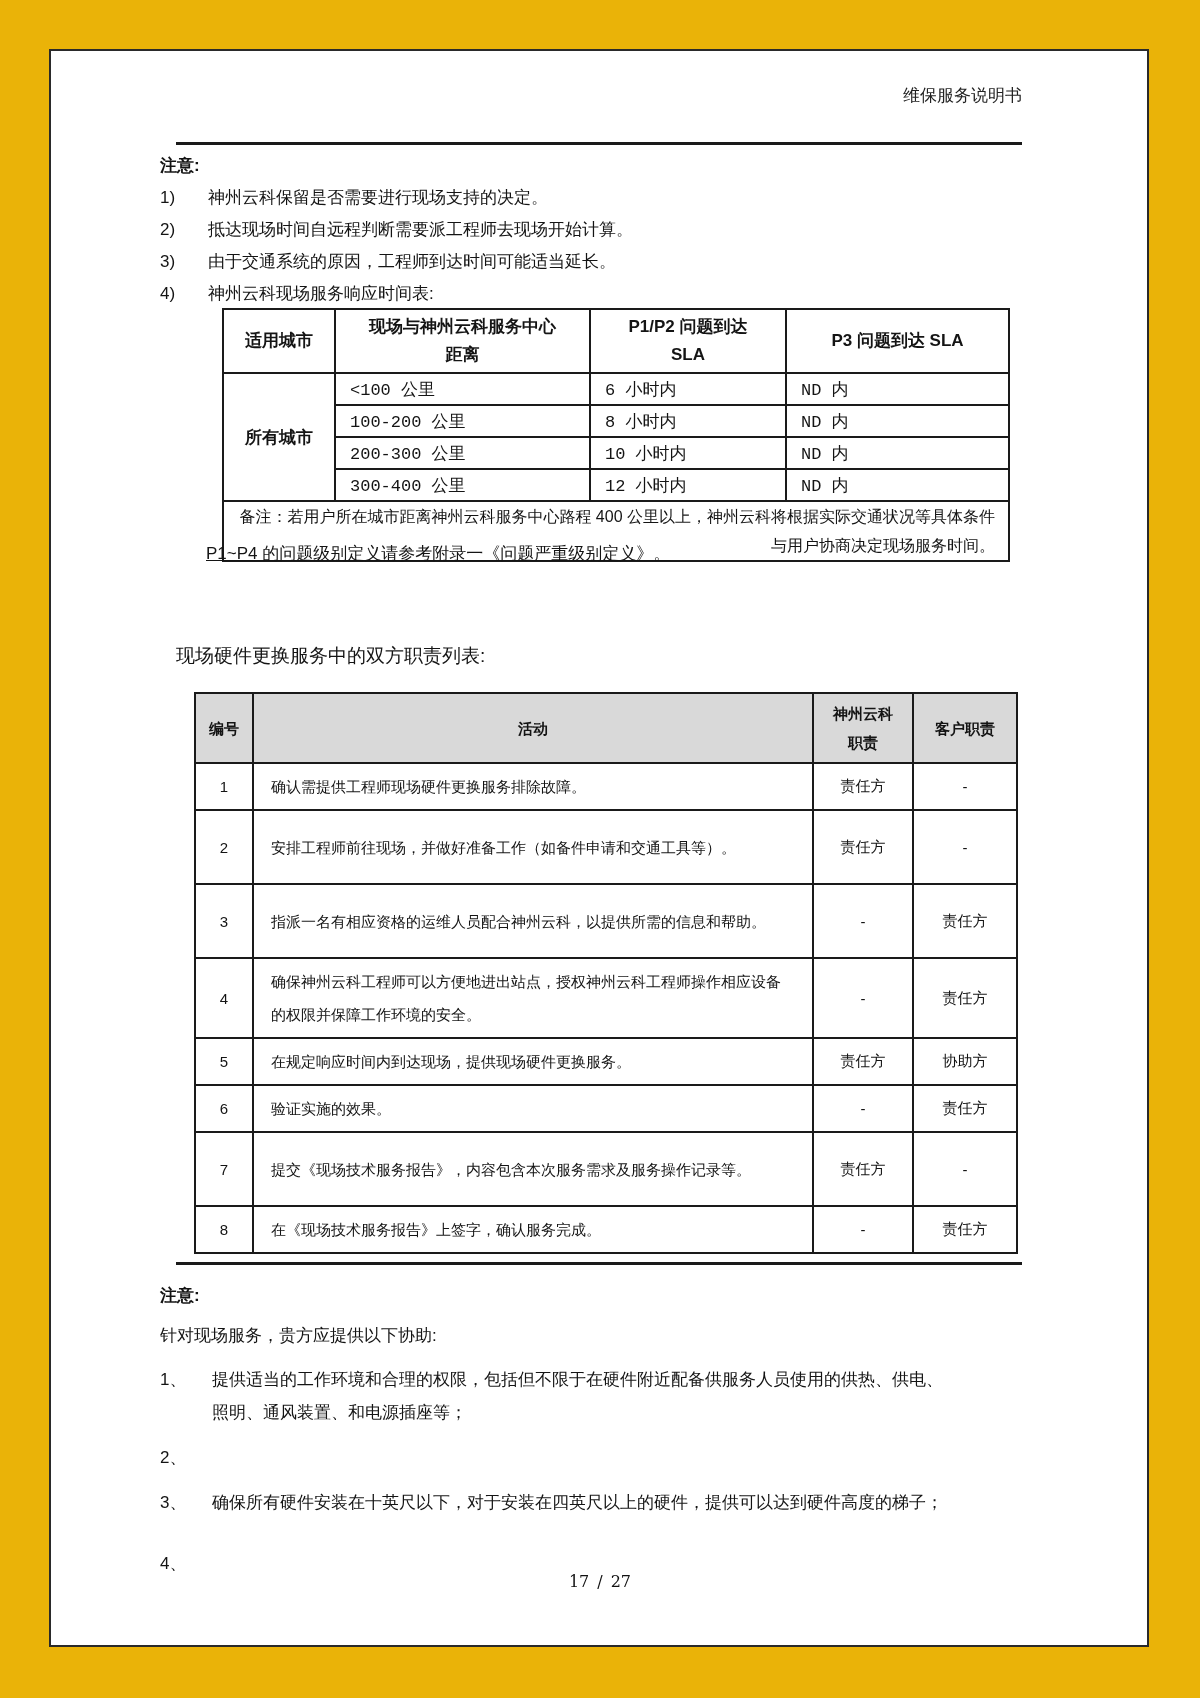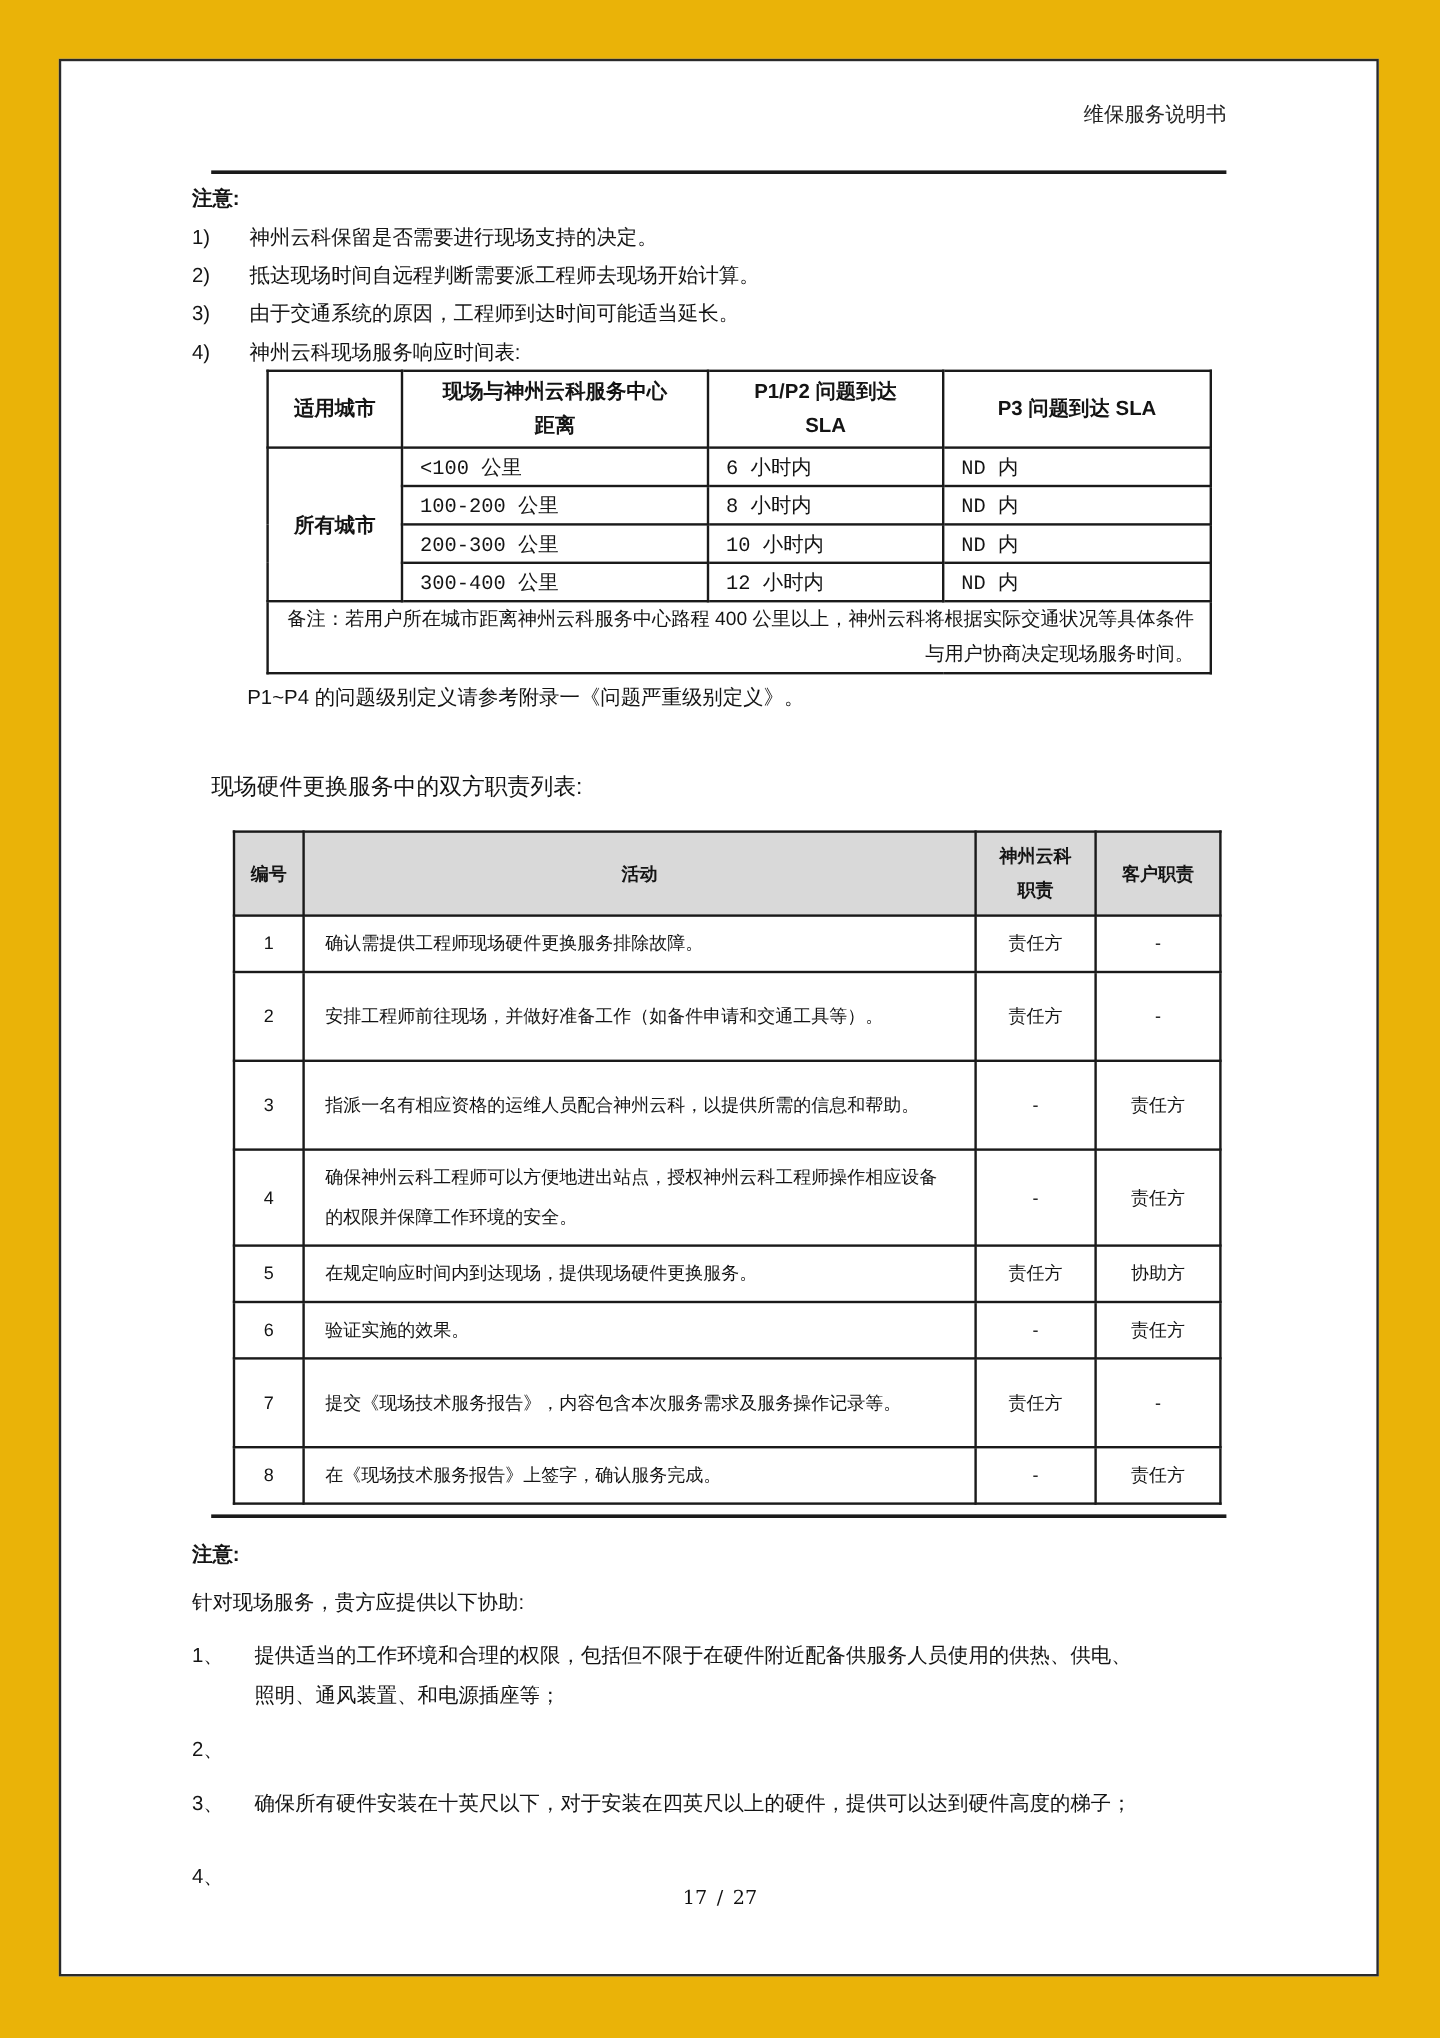--- a/index.html
+++ b/index.html
@@ -30,21 +30,21 @@
   td, th { border:2px solid #1a1a1a; box-sizing:border-box; }
 
   .t1 { position:absolute; top:308px; left:222px; font-size:17px; }
   .t1 th { font-weight:bold; text-align:center; vertical-align:middle;
            white-space:pre-line; height:64px; line-height:28px; padding:0 8px; }
   .t1 td { height:32px; vertical-align:middle; }
   .t1 .c-city { text-align:center;font-weight:bold; }
   .t1 .c-val { text-align:left; padding-left:14px;font-family:Liberation Mono, monospace; }
   .t1 .remark { height:46px; text-align:right; padding:0 13px; line-height:29px; font-size:16px; }
 
-  .p1p4 { position:absolute; top:570px; left:206px; font-size:17px; }
+  .p1p4 { position:absolute; top:542px; left:206px; font-size:17px;text-decoration:underline; }
   .sec-title { position:absolute; top:643px; left:176px; font-size:19px; }
 
   .t2 { position:absolute; top:692px; left:194px; font-size:15px;padding-left:36px; }
   .t2 th { background:#d9d9d9; font-weight:bold; text-align:center; vertical-align:middle;
            white-space:pre-line; height:70px; line-height:29px; padding:0 4px; }
   .t2 td { vertical-align:middle; text-align:center; }
   .t2 .activity { text-align:left; padding:6px 17px; line-height:33px; }
   .t2 tr.h44 td { height:44px; }
   .t2 tr.h74 td { height:74px; }
 

